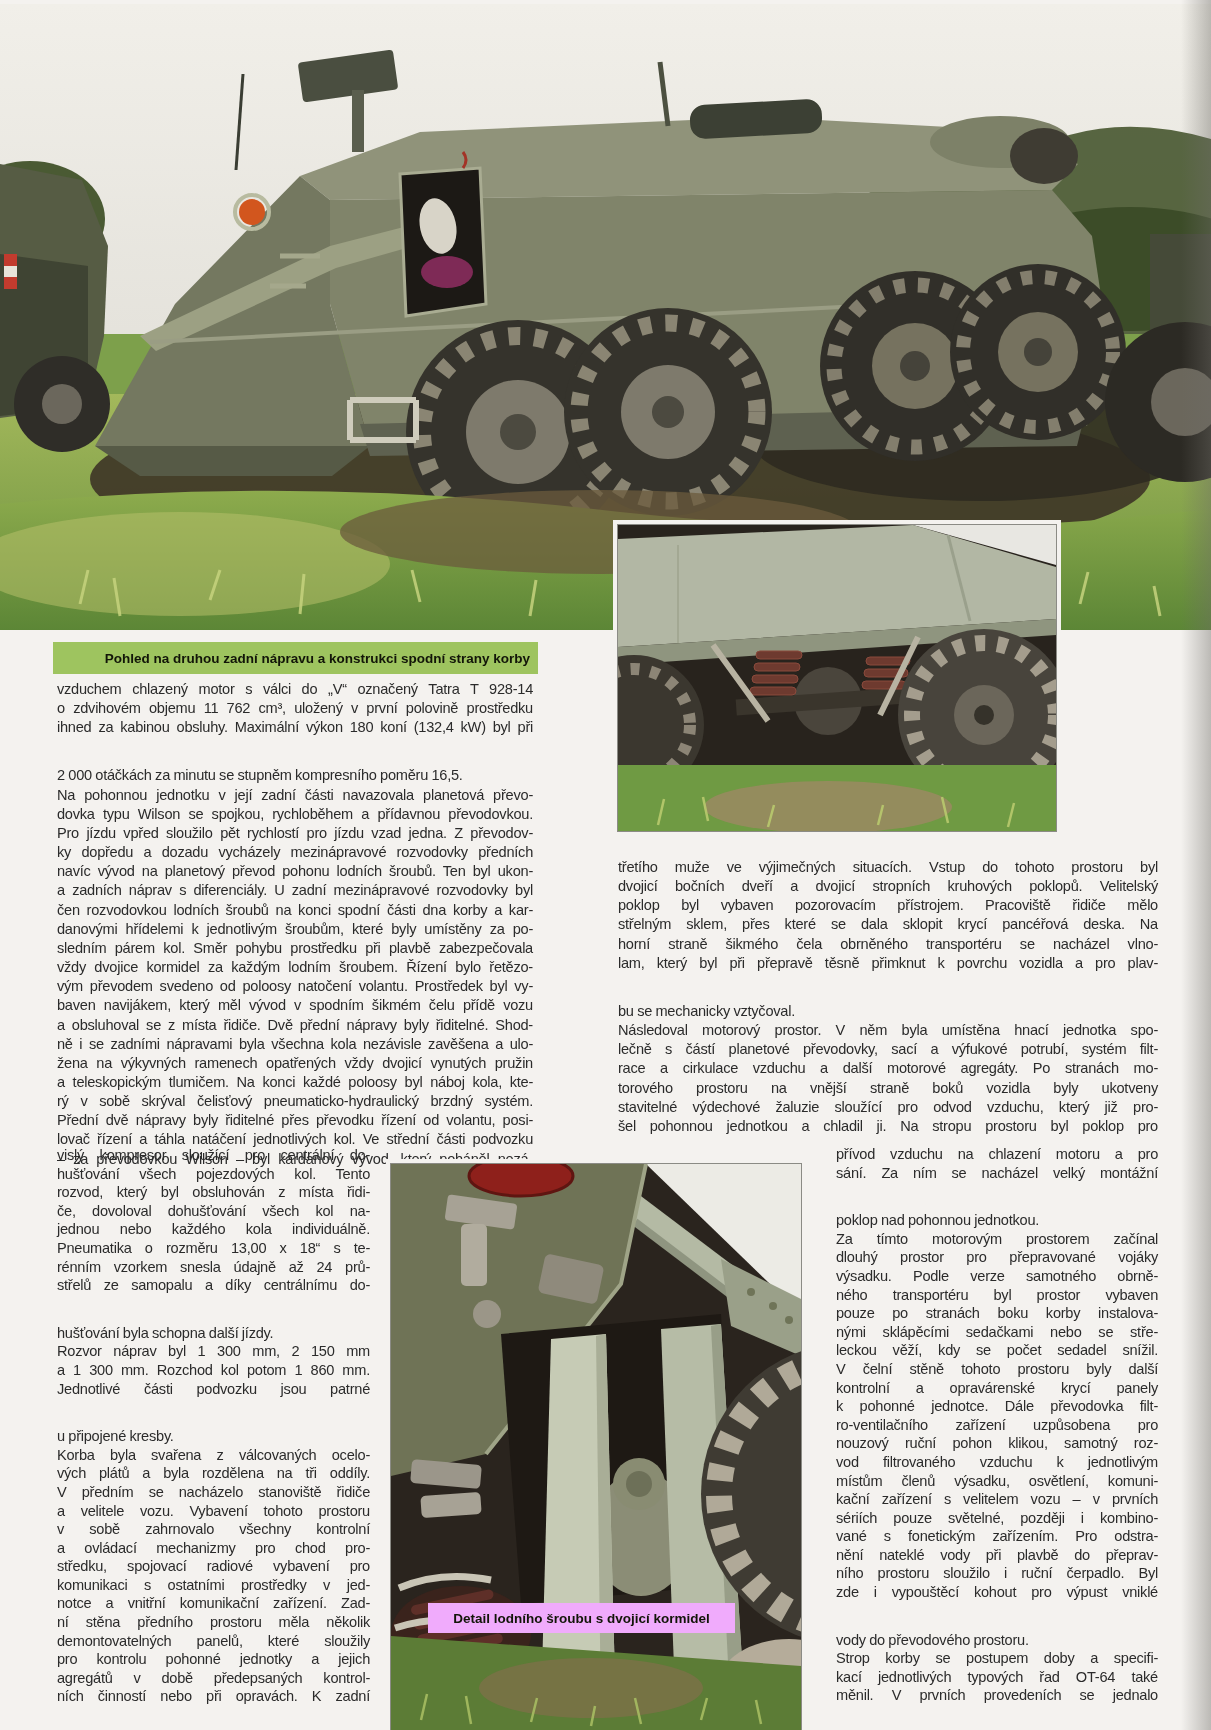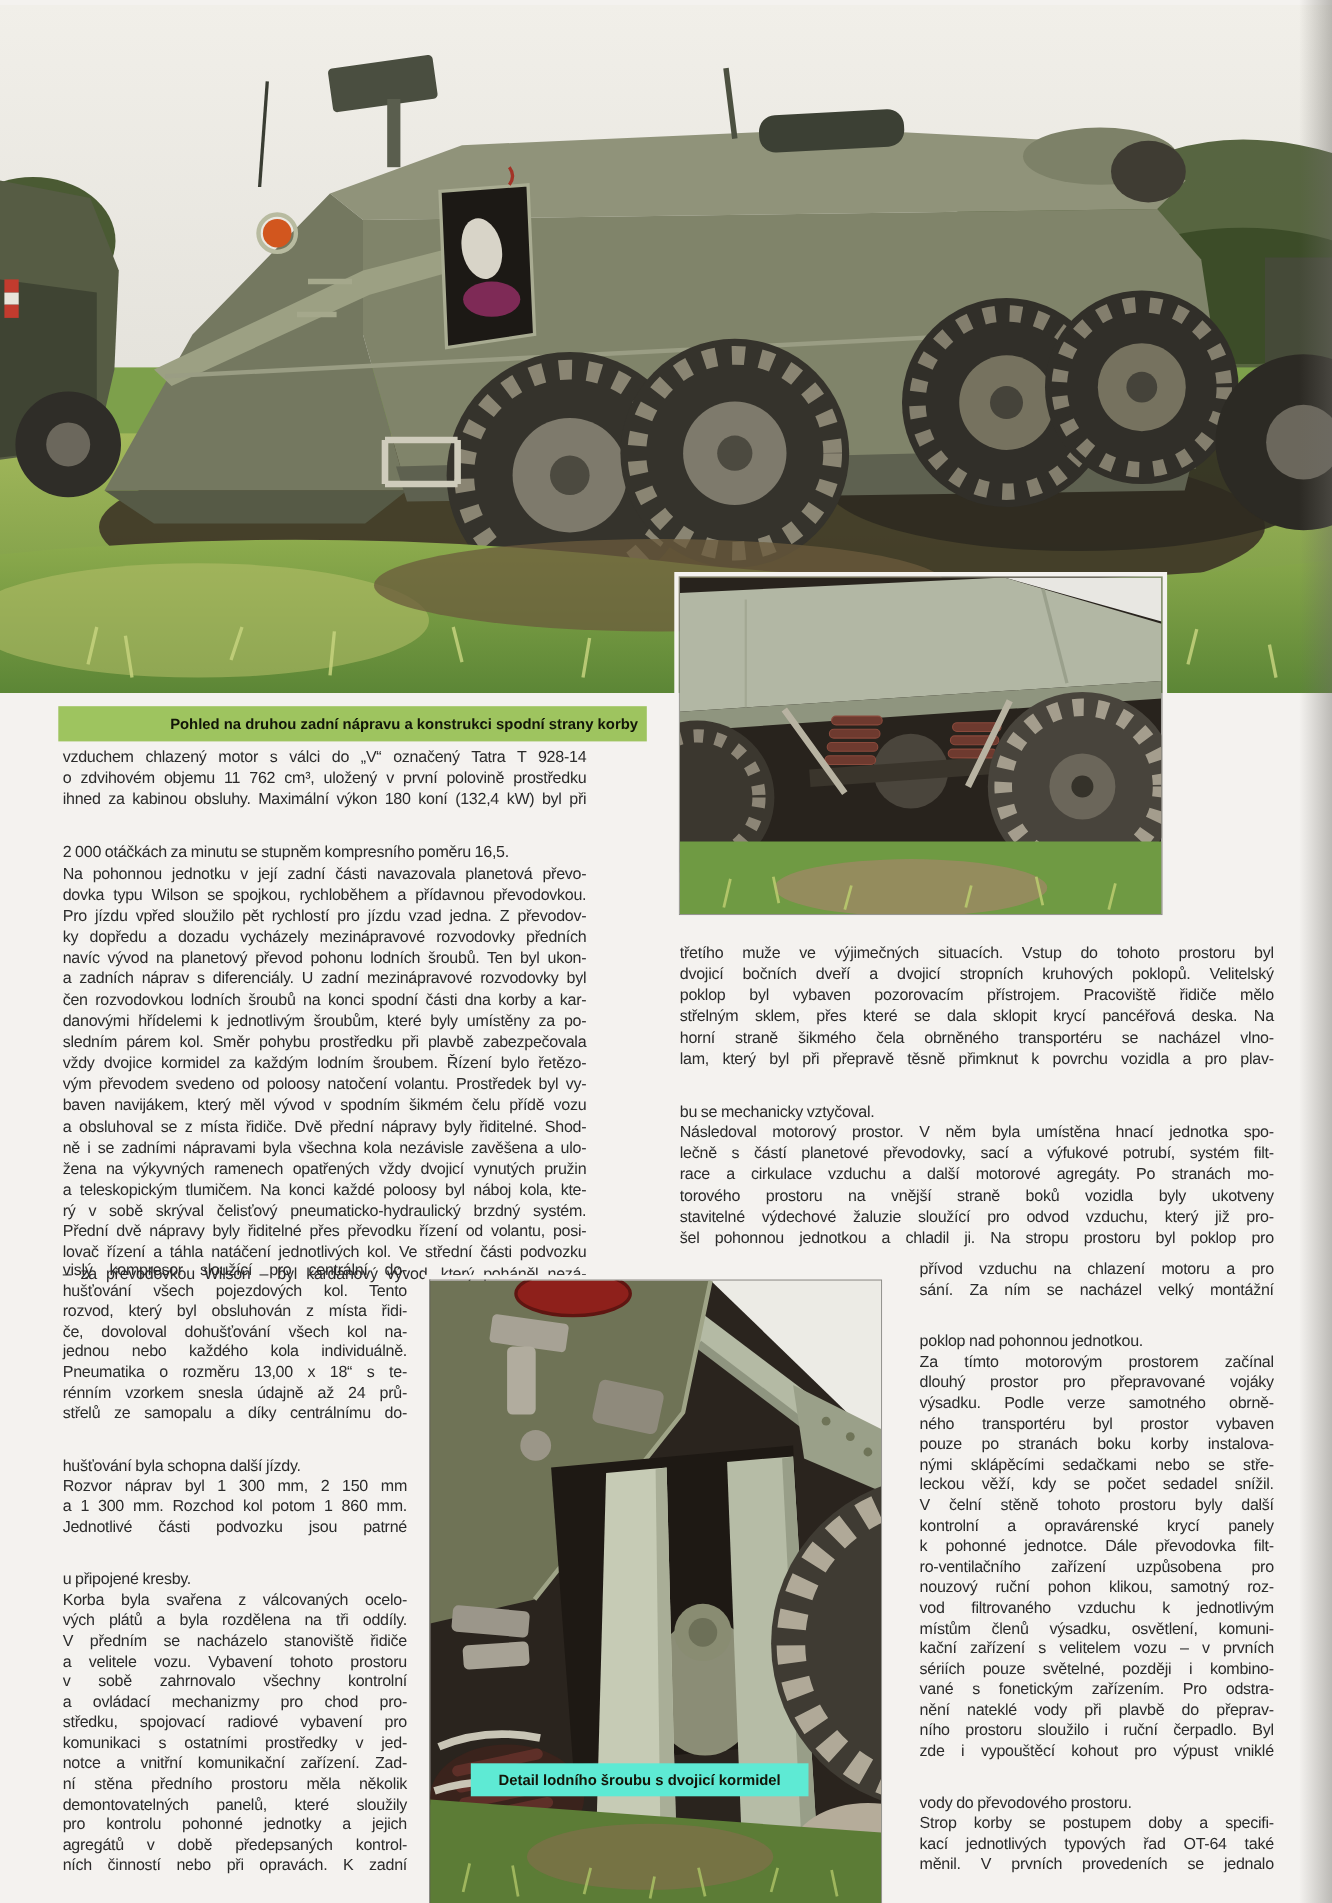--- a/index.html
+++ b/index.html
@@ -7,21 +7,21 @@
        font-family:"Liberation Sans","DejaVu Sans",sans-serif;}
   .photo{position:absolute;overflow:hidden;}
   .photo svg{display:block;}
   .inset{border:1px solid #8b8b85;outline:4px solid #f4f2ef;}
   .col{position:absolute;color:#2b2b2b;font-size:14.6px;letter-spacing:-0.25px;word-spacing:-0.4px;}
   .col.wide{line-height:19.15px;}
   .col.narrow{line-height:18.6px;}
   .ln{text-align:justify;text-align-last:justify;white-space:nowrap;}
   .ln.pe{text-align-last:left;margin-top:29px;}
   .caption{position:absolute;display:flex;align-items:center;font-weight:bold;font-size:13.5px;color:#121508;}
-  .cap1{left:53px;top:642px;width:535px;height:32px;justify-content:flex-end;padding-right:8px;box-sizing:border-box;}
+  .cap1{left:53px;top:642px;width:485px;height:32px;justify-content:flex-end;padding-right:8px;box-sizing:border-box;}
   .cap2{left:428px;top:1603px;width:307px;height:30px;justify-content:center;}
   .edge-shadow{position:absolute;right:0;top:0;width:30px;height:1730px;
      background:linear-gradient(to right,rgba(150,148,142,0),rgba(110,108,102,0.42));pointer-events:none;z-index:50;}
   .topmargin{position:absolute;left:0;top:0;width:1211px;height:4px;background:#f4f2ef;z-index:5;}
 </style>
 </head>
 <body>
 
 <div class="photo" style="left:0;top:4px;width:1211px;height:626px;">
 <svg width="1211" height="626" viewBox="0 0 1211 626" xmlns="http://www.w3.org/2000/svg">
@@ -359,17 +359,17 @@
           <path d="M140,558 l6,-24"></path>
           <path d="M250,560 l-6,-26"></path>
       <path d="M310,556 l6,-22"></path>
           <path d="M370,560 l-5,-24"></path>
           <path d="M200,562 l4,-20"></path>
     </g>
   </g>
 </svg>
 </div>
 
-<div class="caption cap2" style="background: #5eead4;">
+<div class="caption cap2" style="background: #f0abfc;">
   <span>Detail lodního šroubu s dvojicí kormidel</span>
 </div>
 
 <div class="edge-shadow"></div>
 
 </body></html>

